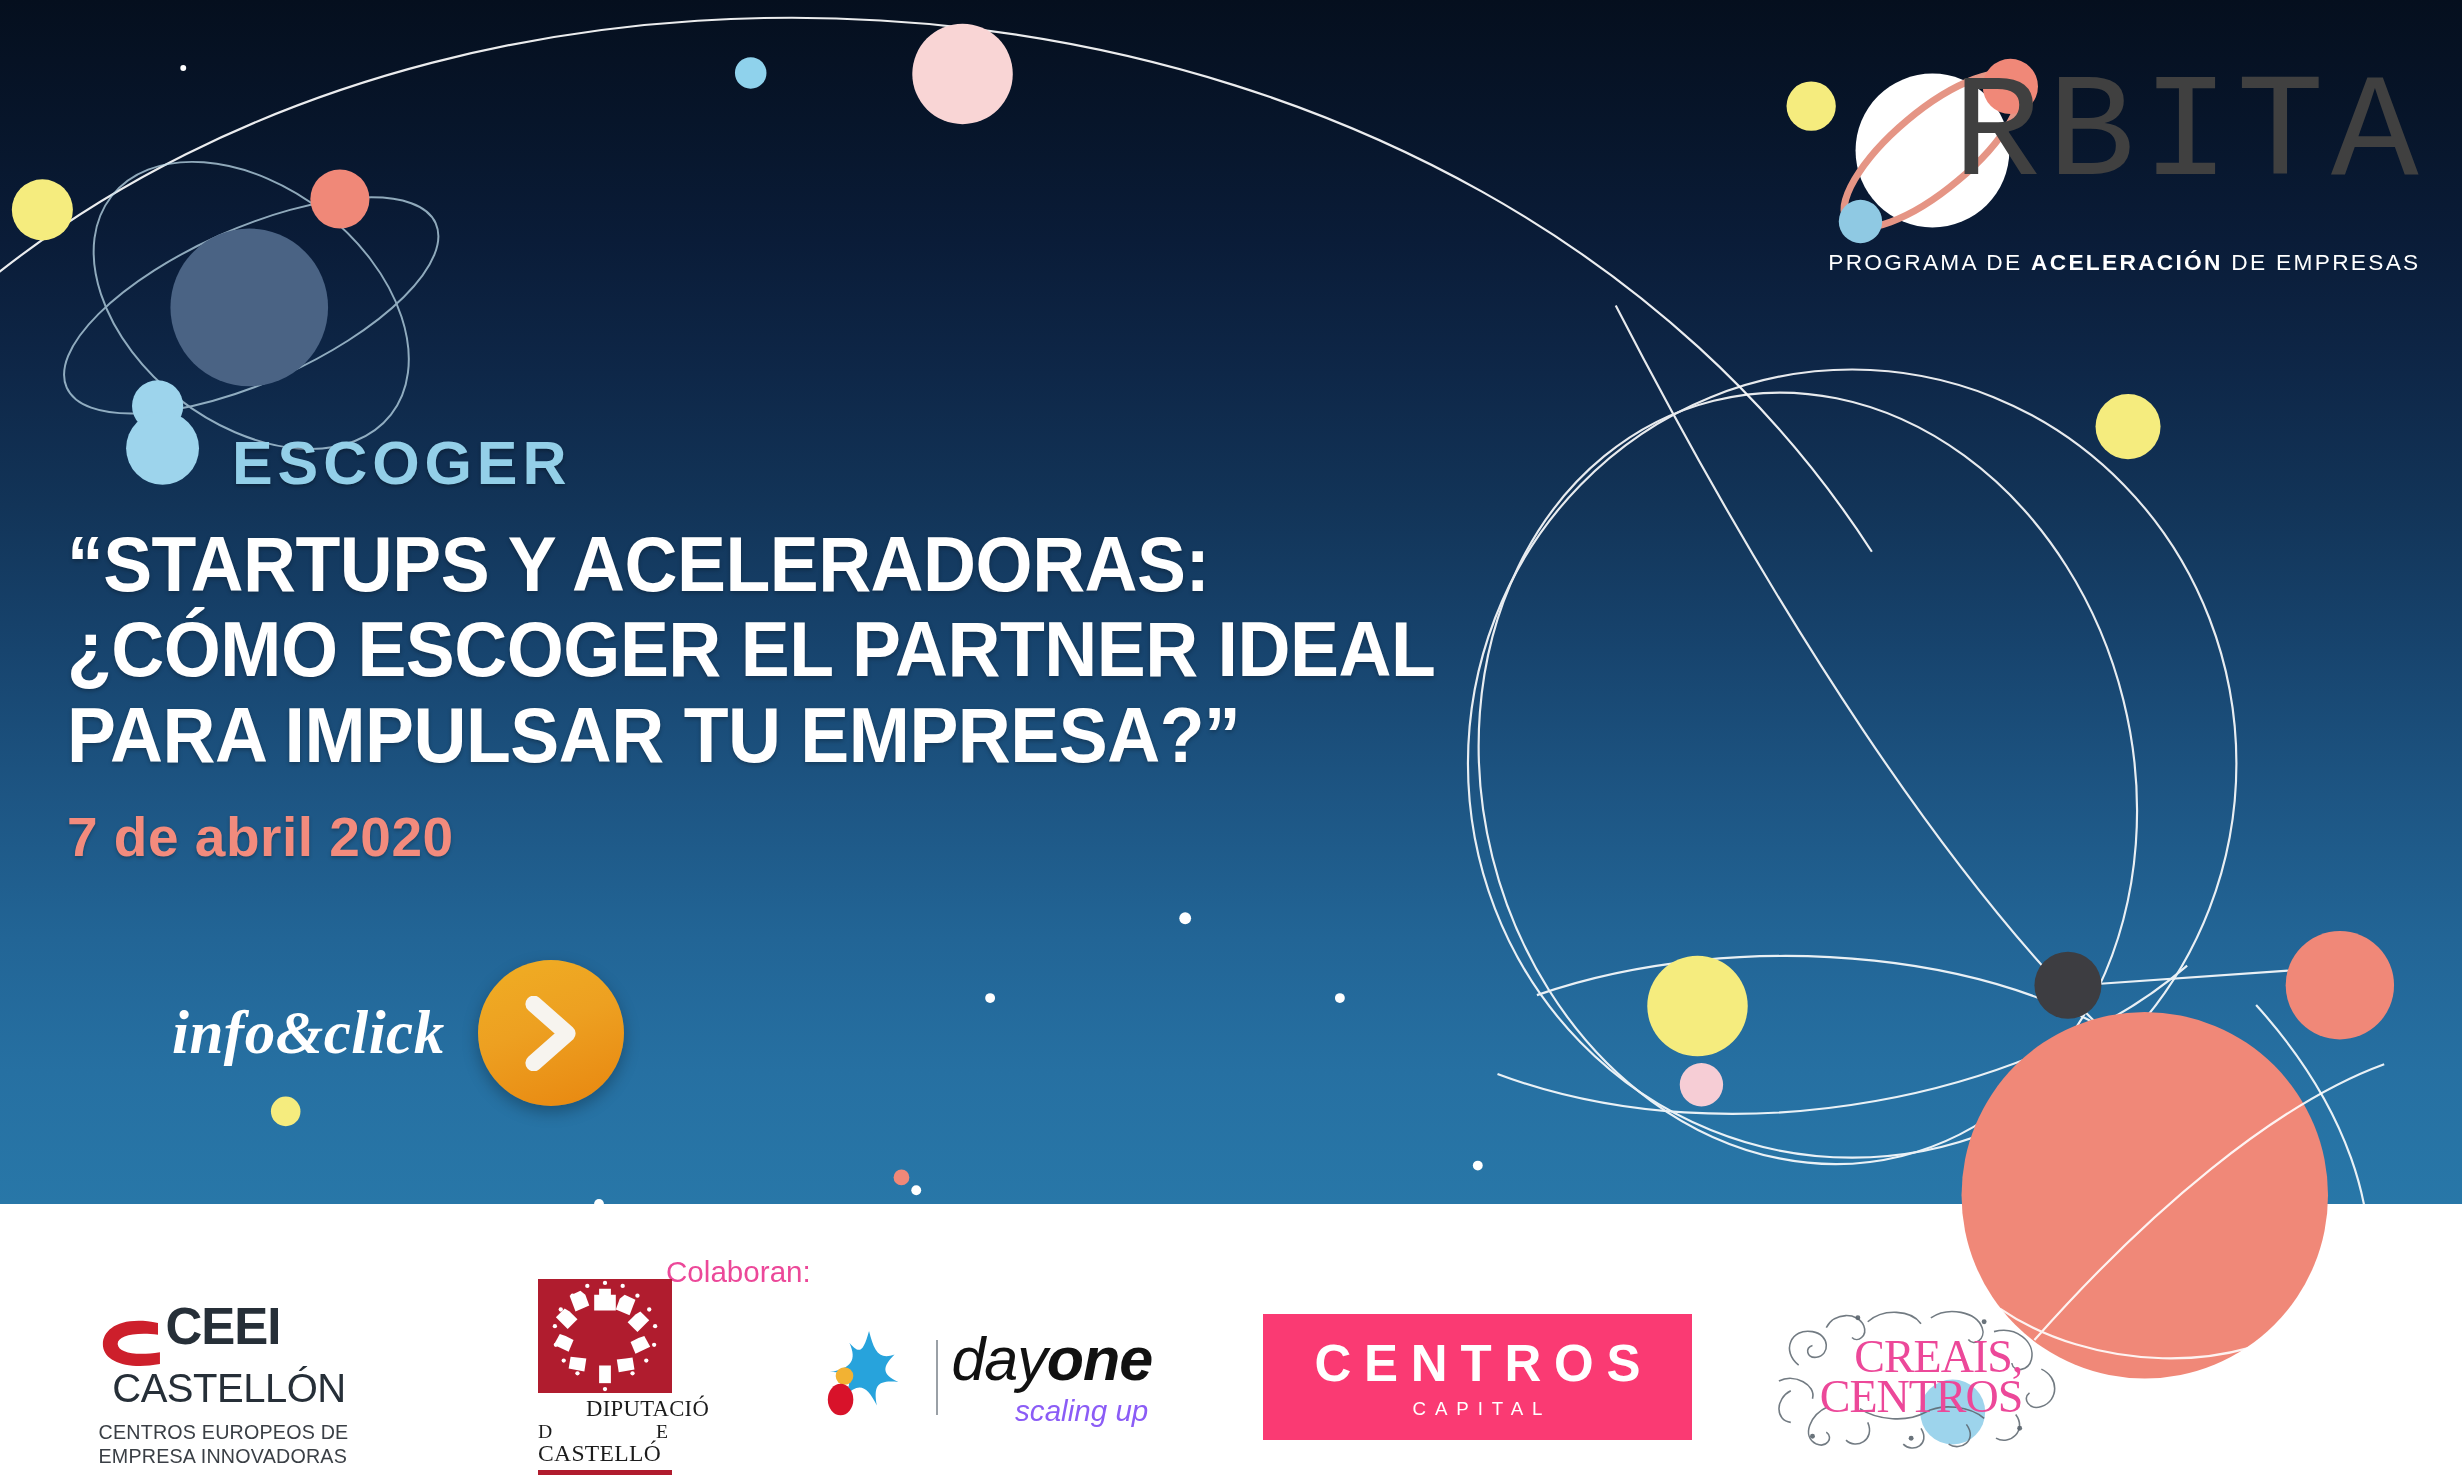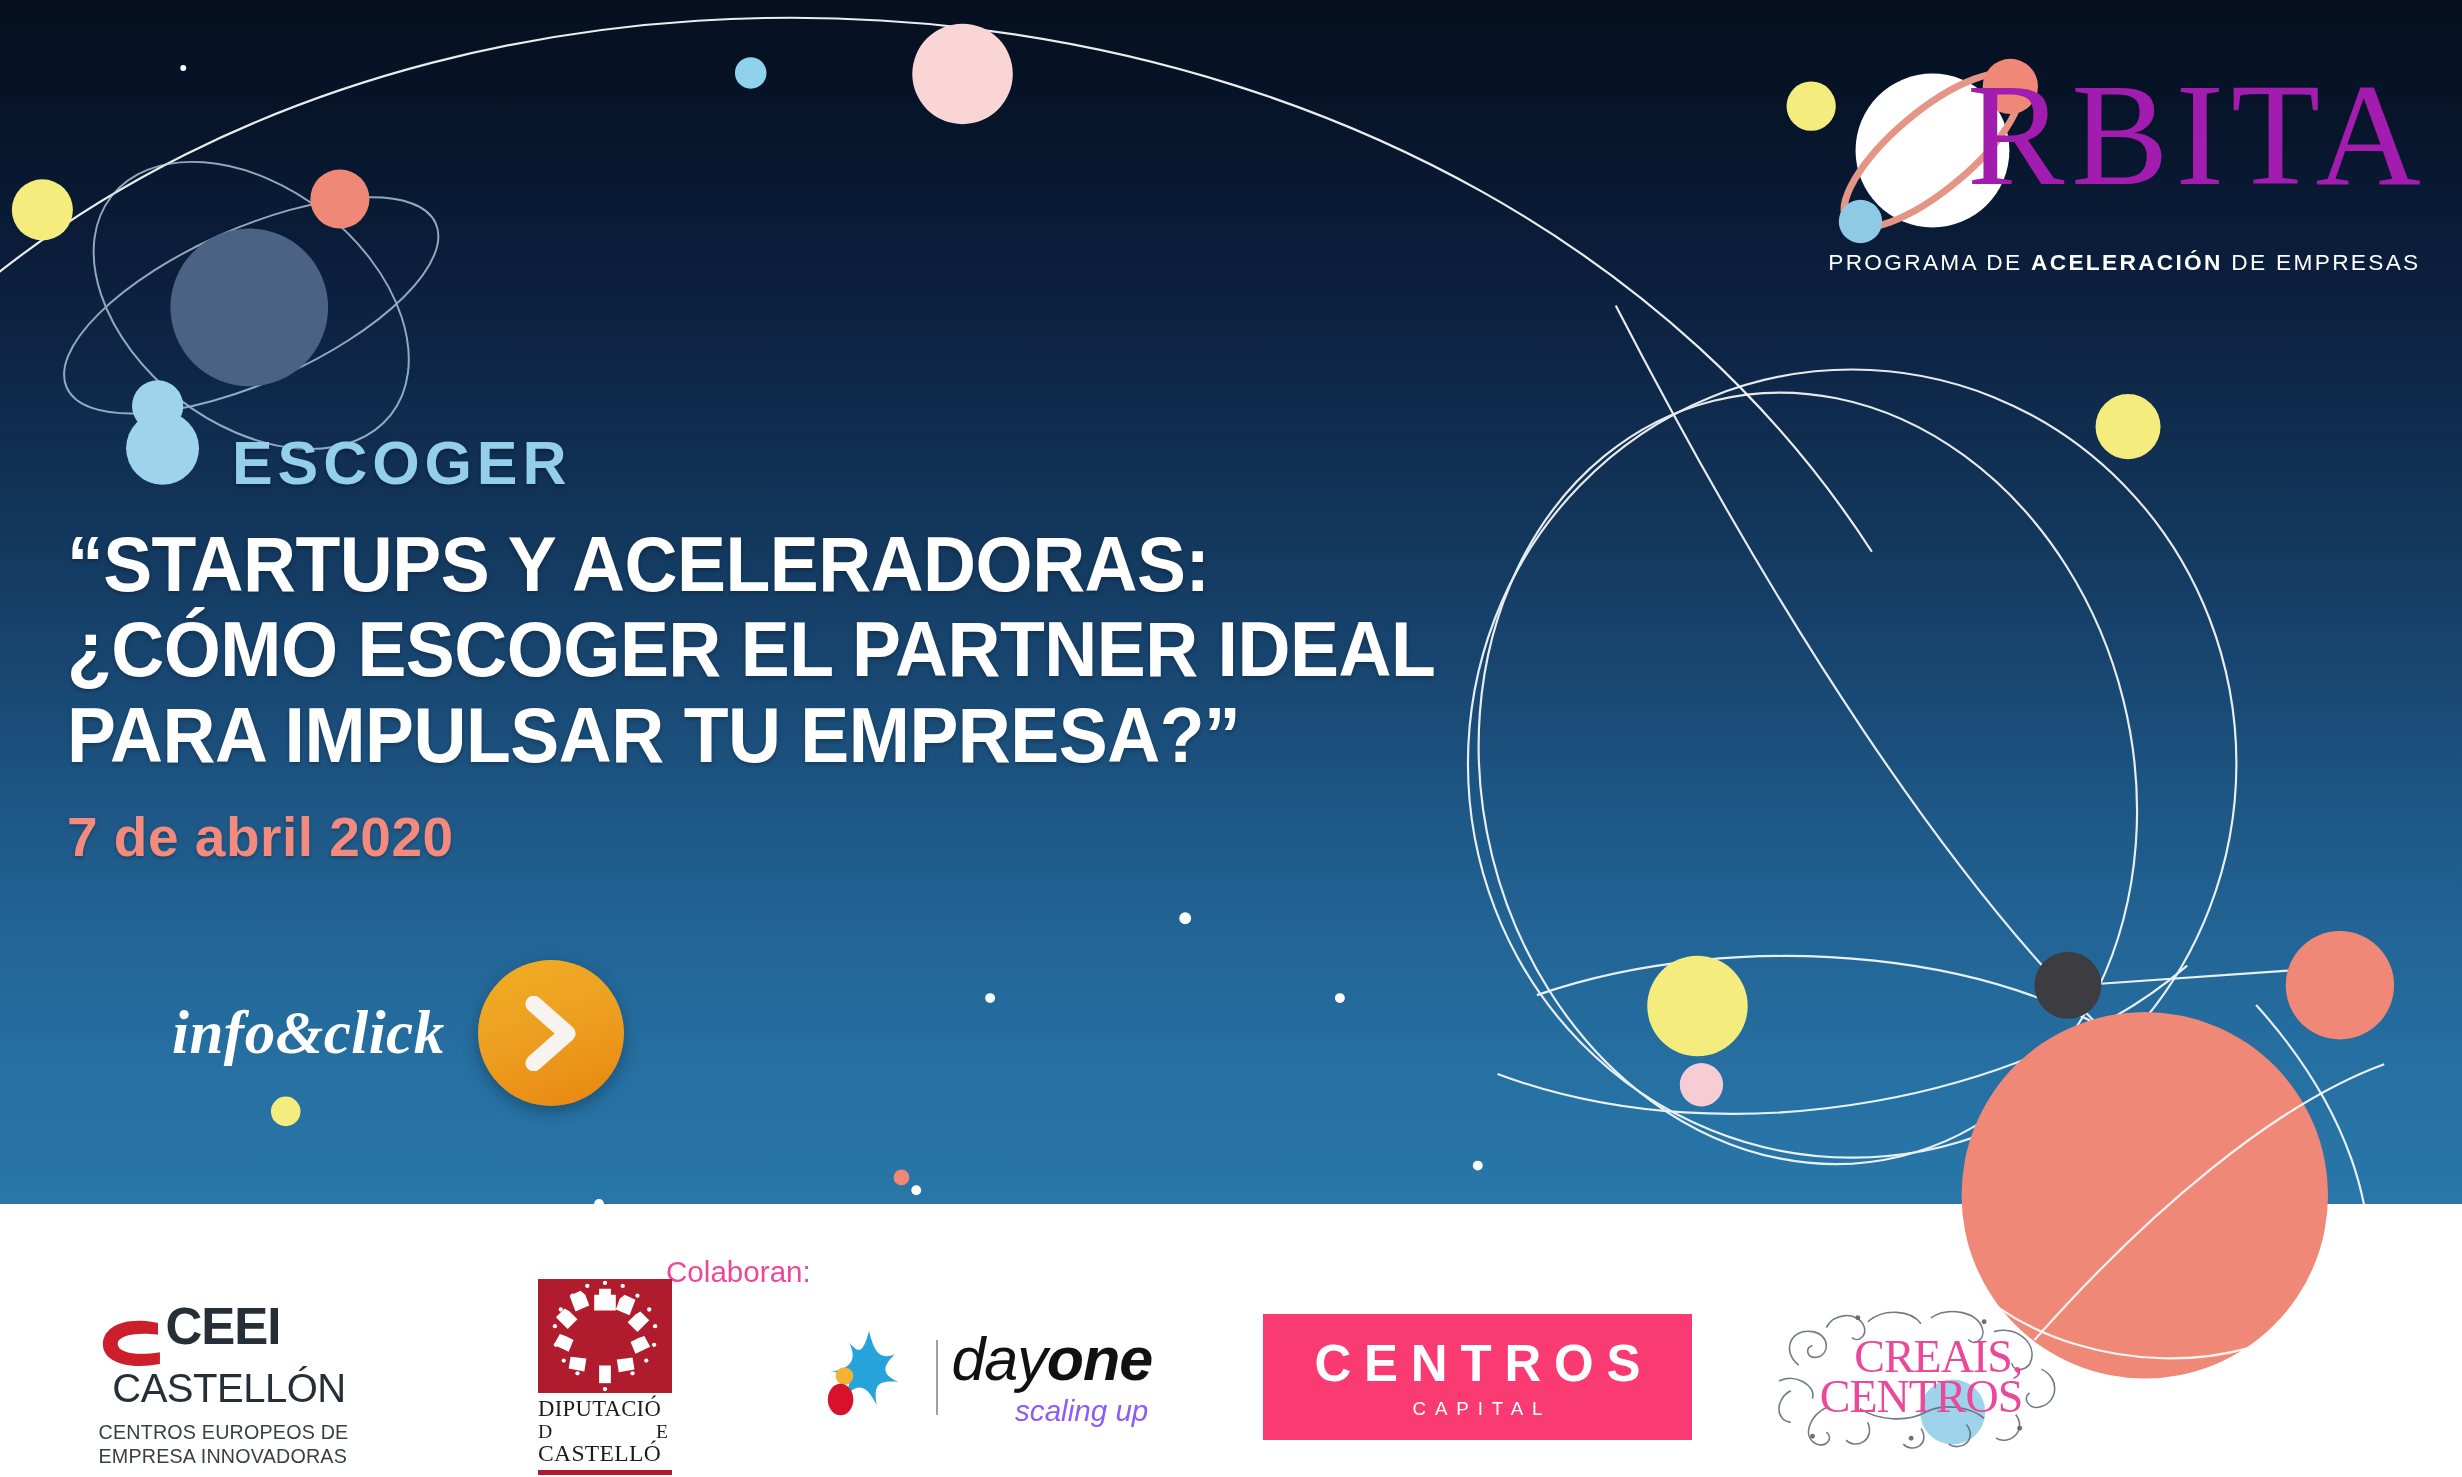--- a/index.html
+++ b/index.html
@@ -67,24 +67,24 @@
   #cta-circle{
     width:146px;height:146px;border-radius:50%;
     background:linear-gradient(160deg,#f0ae24 0%,#eda021 45%,#e8860f 100%);
     box-shadow:0 5.9px 15.8px rgba(0,0,0,.28);
     display:flex;align-items:center;justify-content:center;
   }
 
   
   #logo{position:absolute;left:1817px;top:44px;width:611px;height:236px;z-index:40;}
   #logo-word{
-    position:absolute;left:150px;top:17.7px;
-    font-size:146px;font-weight:300;color:#a21caf;
+    position:absolute;left:136px;top:17.7px;
+    font-size:146px;font-weight:300;color:#404040;
     letter-spacing:6.9px;line-height:1;
-    font-family:Liberation Serif, serif;
+    font-family:Liberation Mono, monospace;
   }
   #logo-tag{
     position:absolute;left:3.9px;top:205px;width:607px;text-align:center;
     font-size:22.7px;color:#ffffff;letter-spacing:2.3px;white-space:nowrap;
   }
   #logo-tag b{font-weight:bold;}
 
   
   #colaboran{
     position:absolute;left:666px;top:1255px;
@@ -101,21 +101,21 @@
   .ceei-top{display:flex;align-items:flex-start;}
   .ceei-swoosh{width:63px;height:53px;margin-top:13.8px;margin-right:3.9px;}
   .ceei-letters{font-size:51px;font-weight:bold;color:#262f38;letter-spacing:-1px;line-height:.95;}
   .ceei-cast{font-size:40px;color:#262f38;letter-spacing:-0.5px;line-height:1;margin-top:-2px;margin-left:13.8px;}
   .ceei-sub{margin-top:11.8px;font-size:19.7px;color:#3a3f45;line-height:1.25;letter-spacing:0.2px;}
 
   
   .dip{width:146px;}
   .dip-sq{width:134px;height:114px;background:#b01c2e;position:relative;}
   .dip-txt{font-family:"Liberation Serif",serif;color:#1c1c1c;line-height:1.02;margin-top:3.9px;width:134px;}
-  .dip-l1{font-size:22.7px;letter-spacing:0.3px;}
+  .dip-l1{font-size:22.7px;letter-spacing:0.3px;margin-left:48px;}
   .dip-l2{font-size:19.7px;display:flex;justify-content:space-between;padding:1px 3.9px 0 0;}
   .dip-l3{font-size:23.6px;letter-spacing:0.3px;}
   .dip-bar{height:4.9px;background:#b01c2e;margin-top:4.9px;width:134px;}
 
   
   .dayone{display:flex;align-items:center;gap:13.8px;}
   .dayone-div{width:2px;height:75px;background:#9aa0a6;}
   .dayone-txt{display:flex;flex-direction:column;line-height:1;}
   .dayone-main{font-size:61px;font-style:italic;color:#111;letter-spacing:-1px;}
   .dayone-main b{font-weight:bold;font-style:italic;}

